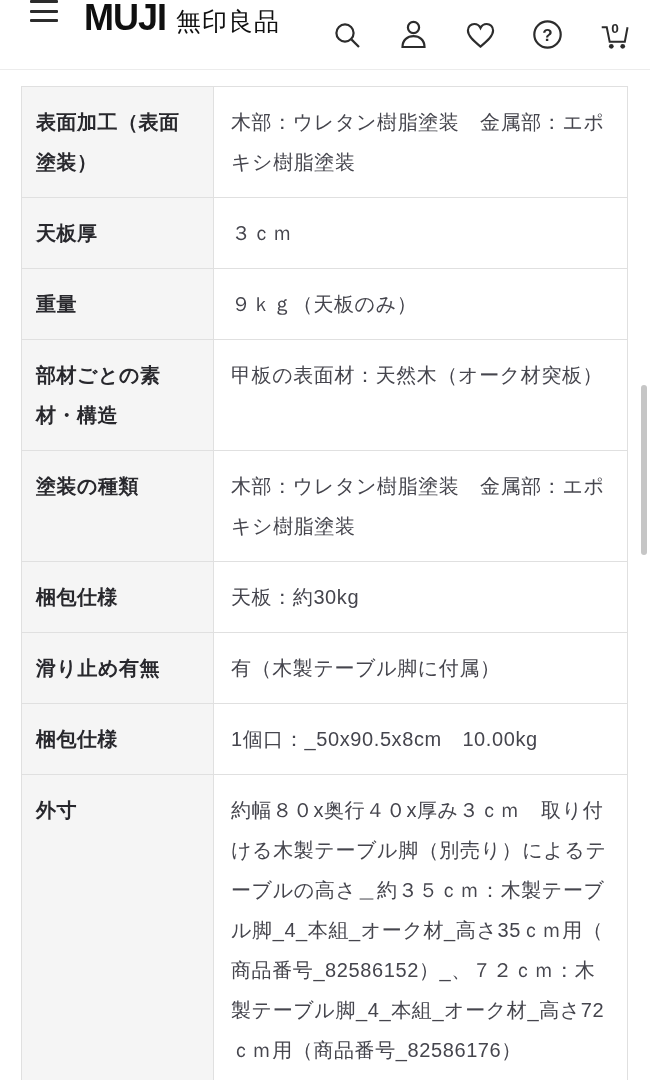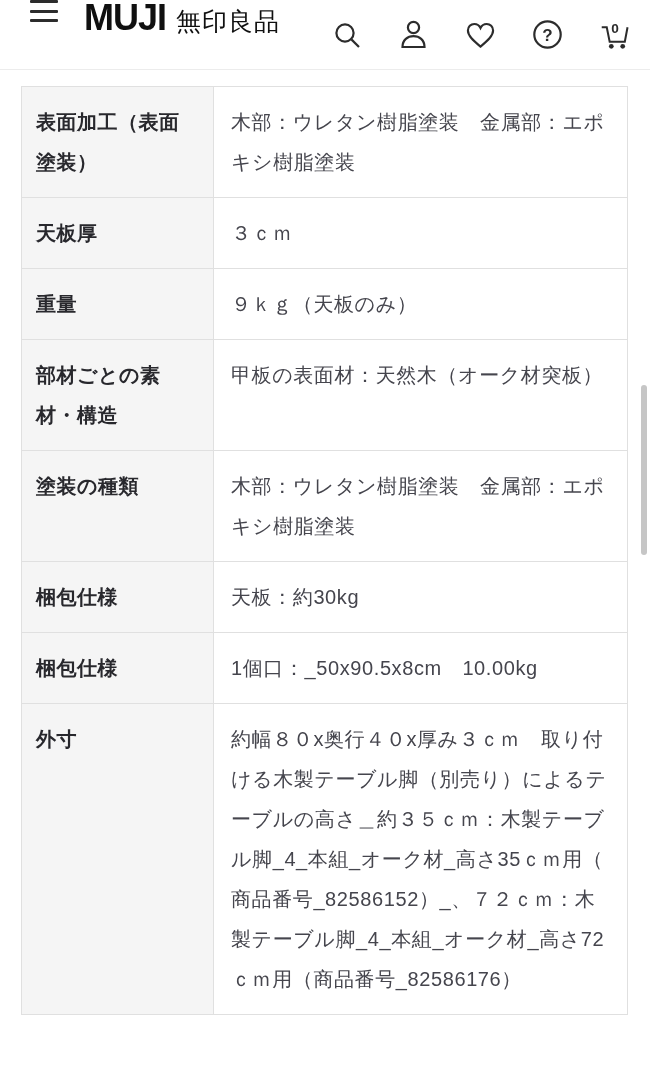--- a/index.html
+++ b/index.html
@@ -121,20 +121,24 @@
   <tr>
     <td class="spec-label">塗装の種類</td>
     <td class="spec-value">木部：ウレタン樹脂塗装　金属部：エポキシ樹脂塗装</td>
   </tr>
 
   <tr>
     <td class="spec-label">梱包仕様</td>
     <td class="spec-value">天板：約30kg</td>
   </tr>
 
+  <tr>
+    <td class="spec-label">滑り止め有無</td>
+    <td class="spec-value">有（木製テーブル脚に付属）</td>
+  </tr>
 
   <tr>
     <td class="spec-label">梱包仕様</td>
     <td class="spec-value">1個口：_50x90.5x8cm　10.00kg</td>
   </tr>
 
   <tr>
     <td class="spec-label">外寸</td>
     <td class="spec-value">約幅８０x奥行４０x厚み３ｃｍ　取り付ける木製テーブル脚（別売り）によるテーブルの高さ＿約３５ｃｍ：木製テーブル脚_4_本組_オーク材_高さ35ｃｍ用（商品番号_82586152）_、７２ｃｍ：木製テーブル脚_4_本組_オーク材_高さ72ｃｍ用（商品番号_82586176）</td>
   </tr>

